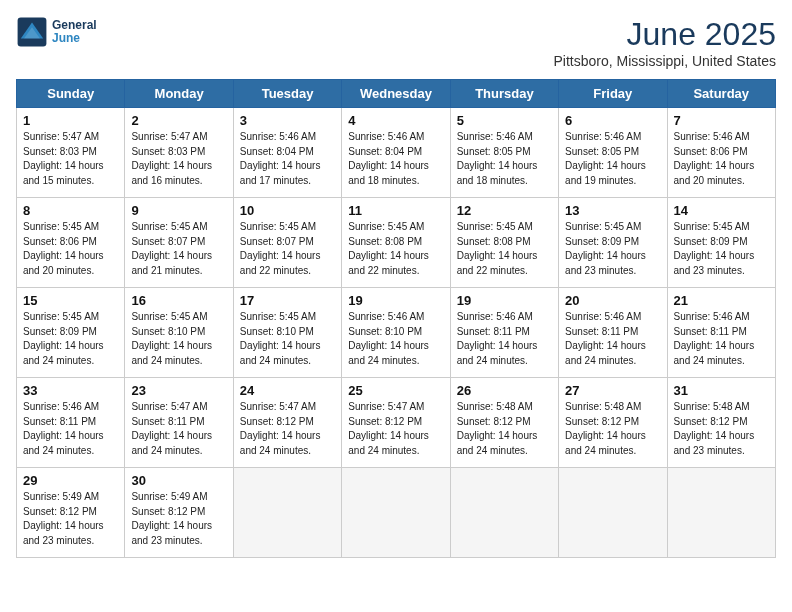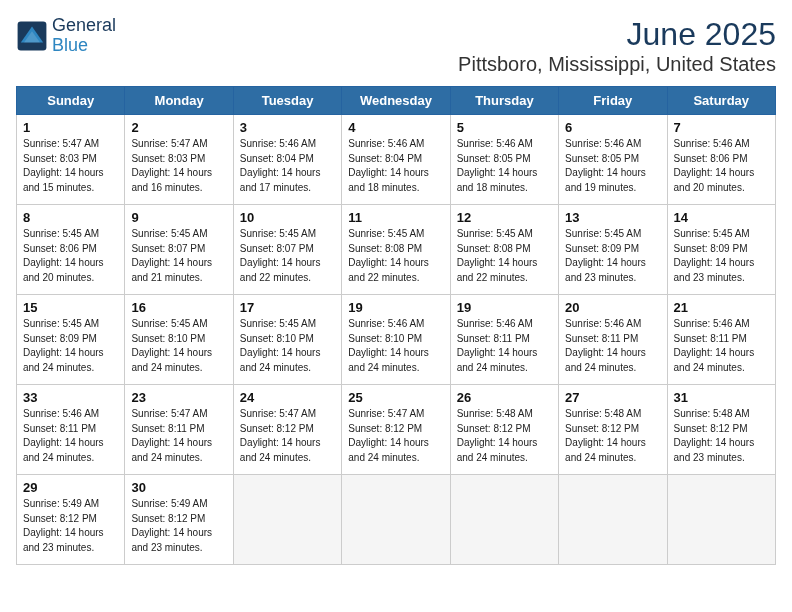--- a/index.html
+++ b/index.html
@@ -15,42 +15,42 @@
       justify-content: space-between;
       align-items: flex-start;
       margin-bottom: 10px;
     }
     .logo {
       display: flex;
       align-items: center;
       gap: 4px;
     }
     .logo-text {
-      font-size: 18px;
-      font-weight: normal;
+      font-size: 12px;
+      font-weight: bold;
       color: #1a3a5c;
       line-height: 1.1;
     }
     .logo-text span {
       color: #2e86c1;
     }
     .logo-icon {
       width: 32px;
       height: 32px;
     }
     .title-area {
       text-align: right;
     }
     .main-title {
       font-size: 32px;
       font-weight: normal;
       color: #1a3a5c;
     }
     .subtitle {
-      font-size: 20px;
+      font-size: 14px;
       color: #333;
     }
     .calendar {
       width: 100%;
       border-collapse: collapse;
       border: 1px solid #ccc;
     }
     .calendar th {
       background-color: #2e6da4;
       color: #fff;
@@ -93,21 +93,21 @@
 
 <div class="header-area">
   <div class="logo">
     <svg class="logo-icon" viewBox="0 0 40 40">
       <rect x="2" y="2" width="36" height="36" rx="4" fill="#1a3a5c"></rect>
       <polygon points="20,8 34,28 6,28" fill="#2e86c1"></polygon>
       <polygon points="20,14 30,28 10,28" fill="#fff" opacity="0.15"></polygon>
     </svg>
     <div class="logo-text">
       <div>General</div>
-      <span style="color:#2e86c1;">Blue</span>
+      <span style="color:#2e86c1;">June</span>
     </div>
   </div>
   <div class="title-area">
     <div class="main-title">June 2025</div>
     <div class="subtitle">Pittsboro, Mississippi, United States</div>
   </div>
 </div>
 
 <table class="calendar">
   <thead>

